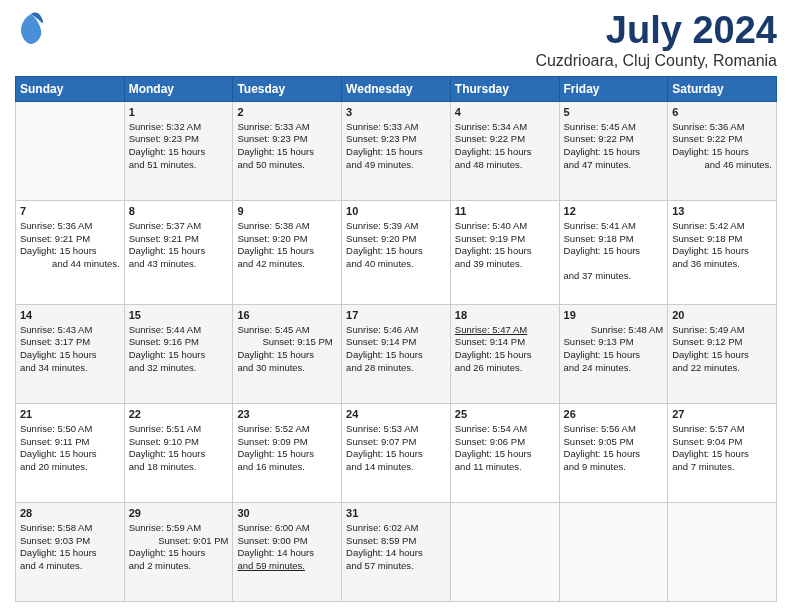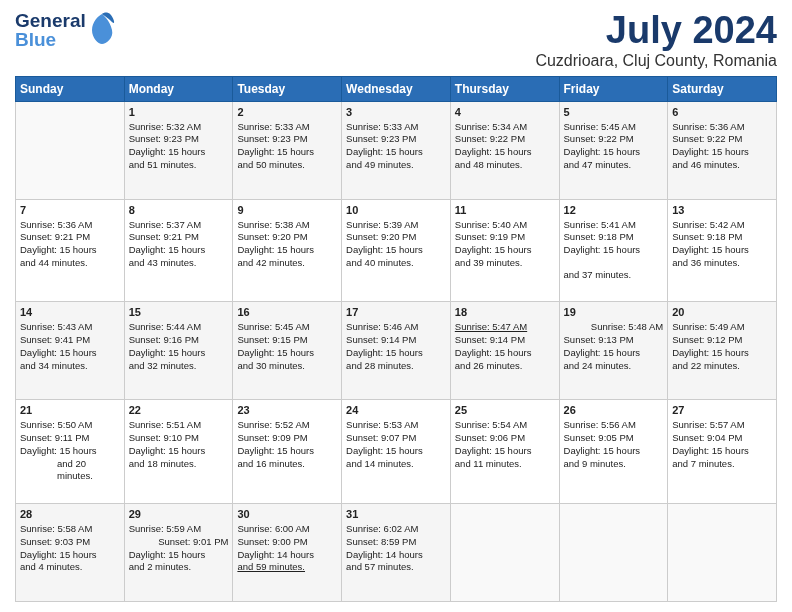--- a/index.html
+++ b/index.html
@@ -85,24 +85,20 @@
       background: #f9f9f9 !important;
     }
   </style>
 </head>
 <body>
 
 <div class="page">
   <div class="header">
     <div class="logo">
       <div style="display:flex; align-items:center;">
-        <div style="display:flex; flex-direction:column; line-height:1;">
-          <span style="font-size:19px; font-weight:bold; color:#1a3a6b; font-family:Arial;">General</span>
-          <span style="font-size:19px; font-weight:bold; color:#4a90d9; font-family:Arial;">Blue</span>
-        </div>
         <div style="margin-left:2px;">
           <svg width="28" height="36" viewBox="0 0 28 36">
             <path d="M14 4 C14 4, 22 10, 24 20 C26 28, 18 34, 14 34 C10 34, 4 28, 4 20 C4 12, 10 6, 14 4Z" fill="#4a90d9"></path>
             <path d="M14 4 C14 4, 20 8, 24 12 C28 16, 26 8, 22 4 C20 2, 16 2, 14 4Z" fill="#2a6db5"></path>
           </svg>
         </div>
       </div>
     </div>
     <div class="title-block">
       <h1>July 2024</h1>
@@ -169,32 +165,32 @@
               <span style="display: block;">Daylight: 15 hours</span>
               <span style="display: block;">and 47 minutes.</span>
             </div>
           </td>
           <td>
             <div class="cell-content">
               <span class="day-num">6</span>
               <span style="display: block;">Sunrise: 5:36 AM</span>
               <span style="display: block;">Sunset: 9:22 PM</span>
               <span style="display: block;">Daylight: 15 hours</span>
-              <span style="display: block;">and 46 minutes.</span>
+              <span style="display: block; text-align: right;">and 46 minutes.</span>
             </div>
           </td>
         </tr>
         <tr>
           <td>
             <div class="cell-content">
               <span class="day-num">7</span>
               <span style="display: block;">Sunrise: 5:36 AM</span>
               <span style="display: block;">Sunset: 9:21 PM</span>
               <span style="display: block;">Daylight: 15 hours</span>
-              <span style="display: block;">and 44 minutes.</span>
+              <span style="display: block; text-align: right;">and 44 minutes.</span>
             </div>
           </td>
           <td>
             <div class="cell-content">
               <span class="day-num">8</span>
               <span style="display: block;">Sunrise: 5:37 AM</span>
               <span style="display: block;">Sunset: 9:21 PM</span>
               <span style="display: block;">Daylight: 15 hours</span>
               <span style="display: block;">and 43 minutes.</span>
             </div>
@@ -243,39 +239,39 @@
               <span style="display: block;">Daylight: 15 hours</span>
               <span style="display: block;">and 36 minutes.</span>
             </div>
           </td>
         </tr>
         <tr>
           <td>
             <div class="cell-content">
               <span class="day-num">14</span>
               <span style="display: block;">Sunrise: 5:43 AM</span>
-              <span style="display: block;">Sunset: 9:41 PM</span>
+              <span style="display: block;">Sunset: 3:17 PM</span>
               <span style="display: block;">Daylight: 15 hours</span>
               <span style="display: block;">and 34 minutes.</span>
             </div>
           </td>
           <td>
             <div class="cell-content">
               <span class="day-num">15</span>
               <span style="display: block;">Sunrise: 5:44 AM</span>
               <span style="display: block;">Sunset: 9:16 PM</span>
               <span style="display: block;">Daylight: 15 hours</span>
               <span style="display: block;">and 32 minutes.</span>
             </div>
           </td>
           <td>
             <div class="cell-content">
               <span class="day-num">16</span>
               <span style="display: block;">Sunrise: 5:45 AM</span>
-              <span style="display: block;">Sunset: 9:15 PM</span>
+              <span style="display: block; margin-left: 25px;">Sunset: 9:15 PM</span>
               <span style="display: block;">Daylight: 15 hours</span>
               <span style="display: block;">and 30 minutes.</span>
             </div>
           </td>
           <td>
             <div class="cell-content">
               <span class="day-num">17</span>
               <span style="display: block;">Sunrise: 5:46 AM</span>
               <span style="display: block;">Sunset: 9:14 PM</span>
               <span style="display: block;">Daylight: 15 hours</span>
@@ -310,21 +306,21 @@
             </div>
           </td>
         </tr>
         <tr>
           <td>
             <div class="cell-content">
               <span class="day-num">21</span>
               <span style="display: block;">Sunrise: 5:50 AM</span>
               <span style="display: block;">Sunset: 9:11 PM</span>
               <span style="display: block;">Daylight: 15 hours</span>
-              <span style="display: block; margin-left: 37px;">and 20 minutes.</span>
+              <span style="display: block;">and 20 minutes.</span>
             </div>
           </td>
           <td>
             <div class="cell-content">
               <span class="day-num">22</span>
               <span style="display: block;">Sunrise: 5:51 AM</span>
               <span style="display: block;">Sunset: 9:10 PM</span>
               <span style="display: block;">Daylight: 15 hours</span>
               <span style="display: block;">and 18 minutes.</span>
             </div>

